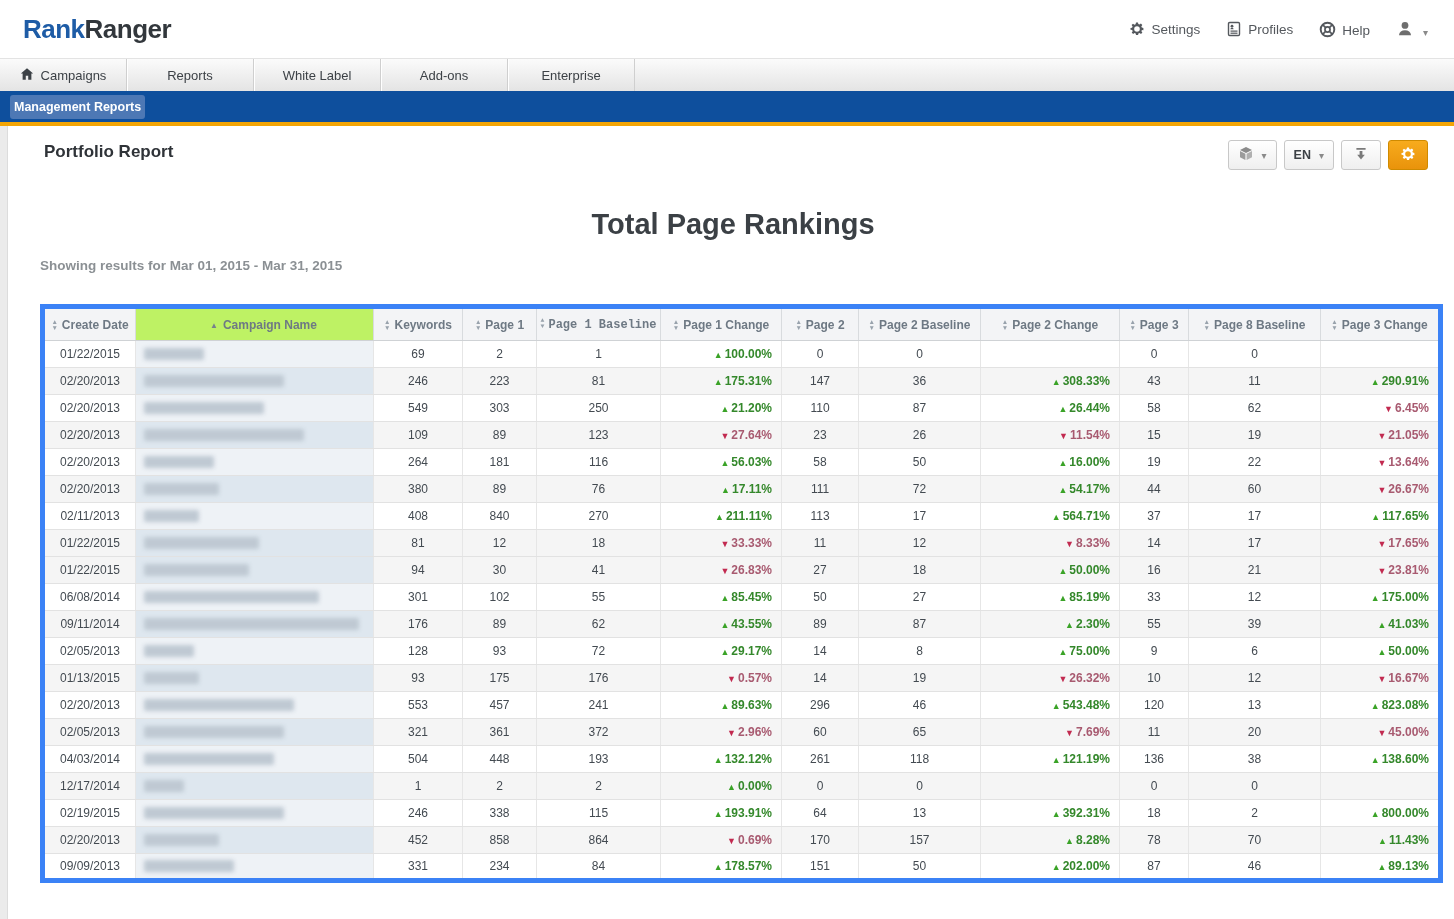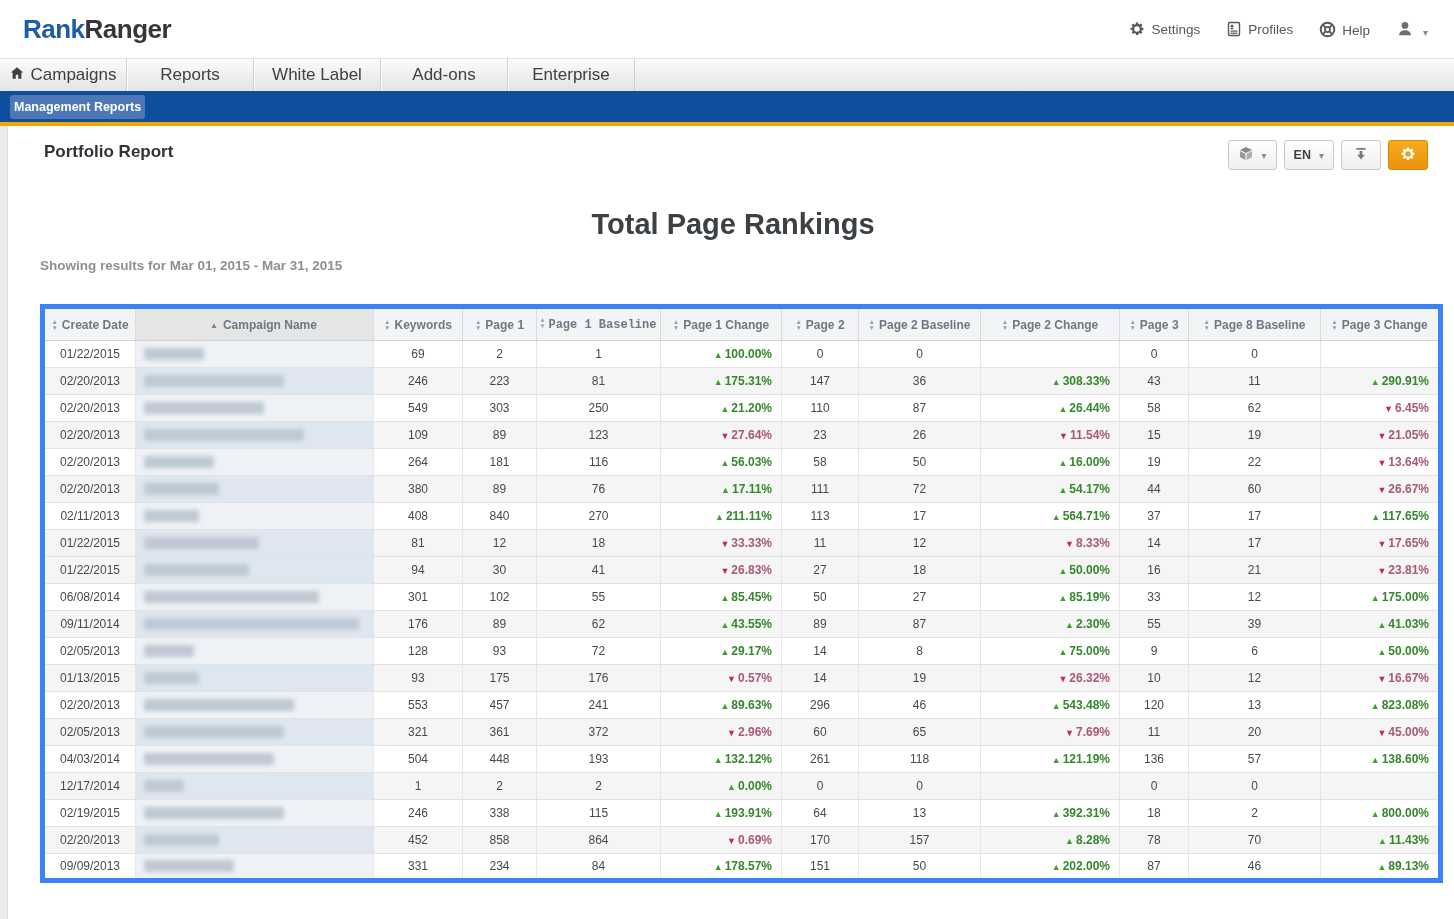--- a/index.html
+++ b/index.html
@@ -12,21 +12,21 @@
   .logo { font-size:26px; font-weight:bold; letter-spacing:-0.5px; cursor:pointer; }
   .logo .p1 { color:#1e5ca6; }
   .logo .p2 { color:#32373c; }
   .topmenu { display:flex; align-items:center; gap:26px; }
   .topmenu .mitem { display:flex; align-items:flex-end; gap:6px; font-size:13.5px; color:#54585d; cursor:pointer; }
   .topmenu svg { display:block; }
   .caret { color:#8a8a8a; font-size:10px; margin-left:3px; }
 
   
   .tabs { height:33px; background:linear-gradient(#fbfbfb,#e4e4e4); border-top:1px solid #e3e3e3; display:flex; }
-  .tab { width:127px; display:flex; align-items:center; justify-content:center; gap:7px; font-size:17px; color:#3c4146; border-right:1px solid #cfcfcf; box-shadow:inset 1px 0 0 #fff; cursor:pointer; }
+  .tab { width:127px; display:flex; align-items:center; justify-content:center; gap:7px; font-size:13px; color:#3c4146; border-right:1px solid #cfcfcf; box-shadow:inset 1px 0 0 #fff; cursor:pointer; }
   .tab:first-child { box-shadow:none; }
 
   
   .bluebar { height:31px; background:#0e4f9d; display:flex; align-items:center; padding-left:10px; }
   .mgmt-btn { background:#4d78b5; color:#fff; font-size:12.5px; font-weight:bold; border:none; border-radius:3px; padding:5px 4px; cursor:pointer; font-family:inherit; }
   .goldline { height:4px; background:#f3a505; }
 
   
   .content { position:relative; height:793px; background:#fff; padding:16px 28px 0 40px; }
   .leftgutter { position:absolute; left:0; top:0; bottom:0; width:8px; background:#ebebeb; border-right:1px solid #dcdcdc; }
@@ -38,21 +38,21 @@
   .tbtn .lang { font-size:12.5px; font-weight:bold; color:#3c4146; }
   .tbtn.orange { background:linear-gradient(#f7ab1d,#e9930b); border-color:#cf8a00; }
 
   .report-heading { margin-top:46px; text-align:center; font-size:29px; font-weight:bold; color:#3b4045; width:1386px; }
   .date-range { margin-top:17px; font-size:13.5px; font-weight:bold; color:#8b9094; margin-left:0; }
 
   
   table.rankings { margin-top:31px; width:1386px; table-layout:fixed; border-collapse:collapse; border:5px solid #3b82f6; }
   .rankings th { height:34px; background:#f3f4f6; border-right:1px solid #d8dbde; border-bottom:1px solid #cfd2d5;
                  font-size:12px; font-weight:bold; color:#6e7984; text-align:center; vertical-align:middle; cursor:pointer; white-space:nowrap; overflow:hidden; }
-  .rankings th.sorted { background:#e5e5e5;padding-left:18px; }
+  .rankings th.sorted { background:#bef264;padding-left:18px; }
   .sort-ud { display:inline-block; vertical-align:middle; margin-right:4px; line-height:0; }
   .sort-ud i { display:block; font-style:normal; font-size:6.5px; line-height:6px; color:#98a2ac; }
   .sort-asc { display:inline-block; font-style:normal; font-size:8px; color:#77828c; margin-right:5px; vertical-align:middle; }
 
   .rankings td { height:27px; font-size:12px; color:#434a51; text-align:center; vertical-align:middle;
                  border-right:1px solid #e6e6e6; border-bottom:1px solid #e2e2e2; white-space:nowrap; overflow:hidden; }
   .rankings tr.even td { background:#f5f5f5; }
   .rankings tr.odd td  { background:#ffffff; }
   .rankings td.campaign { text-align:left; padding-left:8px; }
   .rankings tr.odd  td.campaign { background:#eef2f6; }
@@ -457,21 +457,21 @@
               <div class="blur-name" style="width: 130px;"></div>
             </td>
             <td>504</td>
             <td>448</td>
             <td>193</td>
             <td class="change up"><span class="tri">▲</span>132.12%</td>
             <td>261</td>
             <td>118</td>
             <td class="change up"><span class="tri">▲</span>121.19%</td>
             <td>136</td>
-            <td>57</td>
+            <td>38</td>
             <td class="change up"><span class="tri">▲</span>138.60%</td>
           </tr>
           <tr class="even">
             <td>12/17/2014</td>
             <td class="campaign">
               <div class="blur-name" style="width: 40px;"></div>
             </td>
             <td>1</td>
             <td>2</td>
             <td>2</td>

